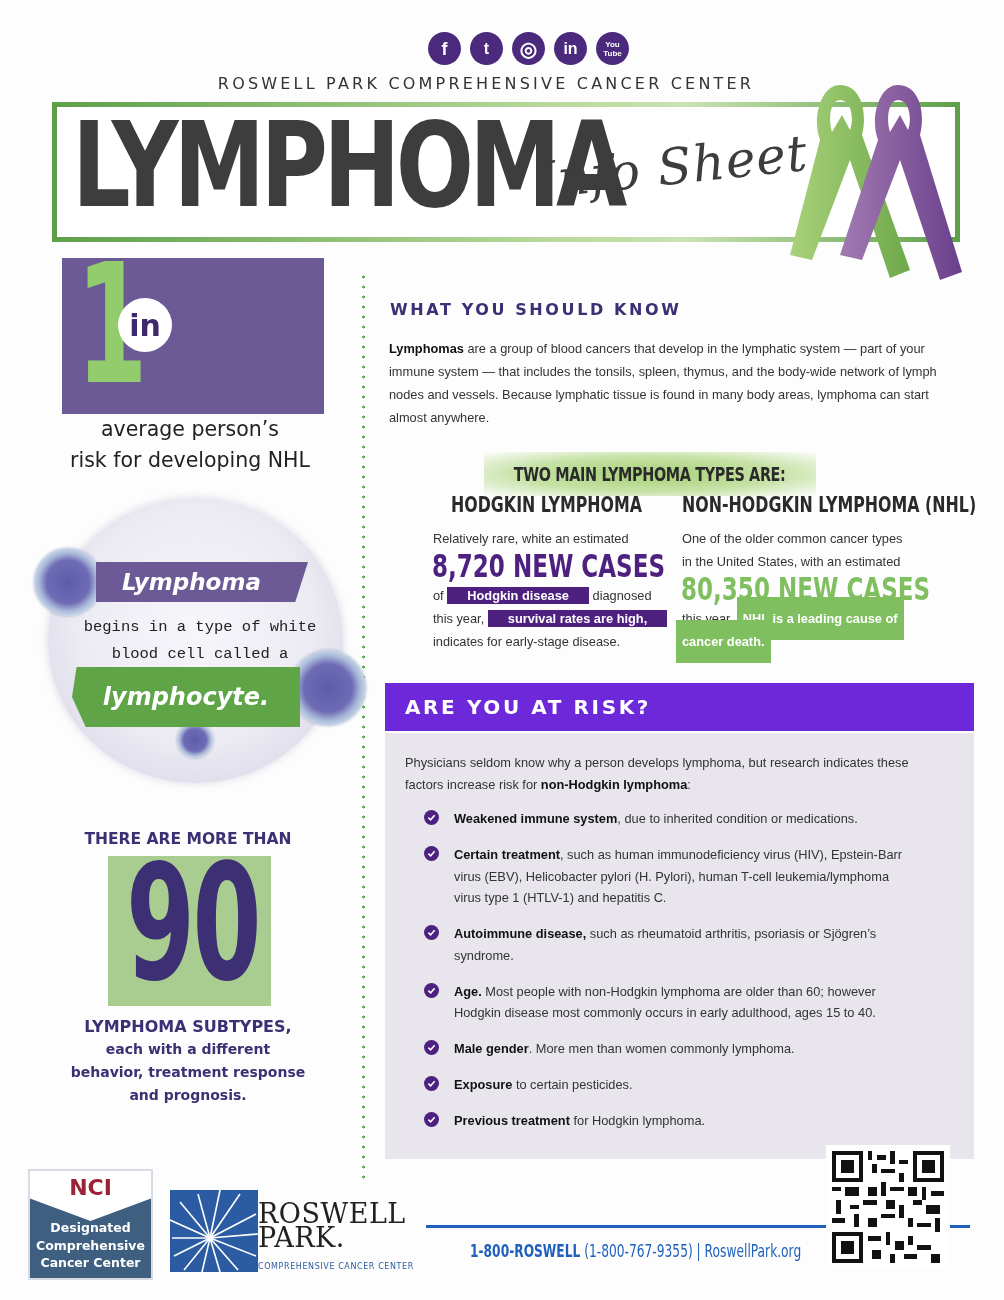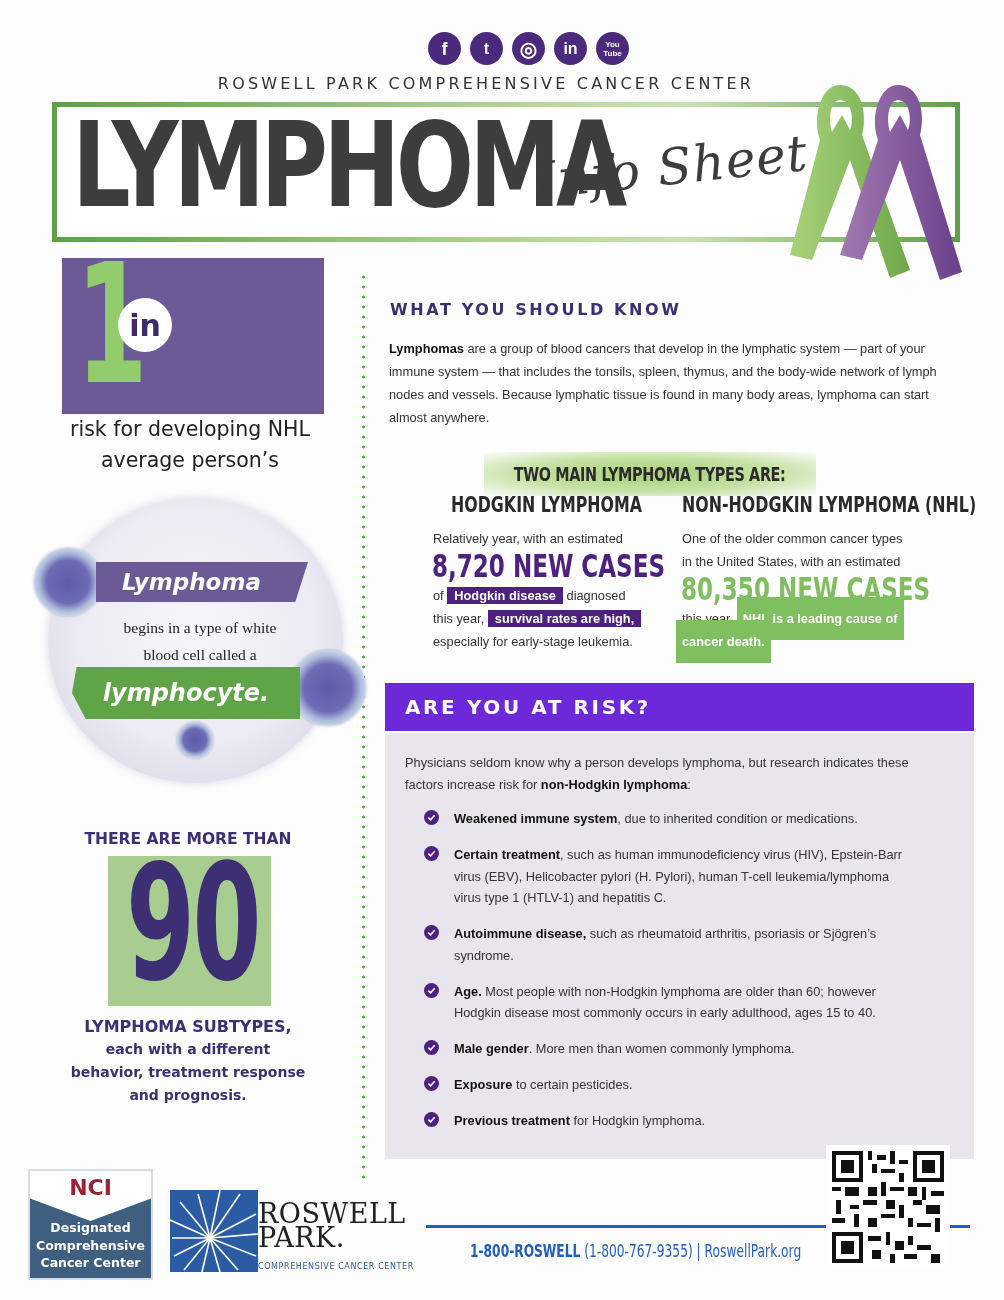--- a/index.html
+++ b/index.html
@@ -28,42 +28,42 @@
 .stat150{left:62px;top:258px;width:262px;height:156px;background:#6c5a96;overflow:hidden}
 .stat150 .num{position:absolute;left:14px;top:-16px;font-family:"DejaVu Sans",sans-serif;font-weight:bold;font-size:166px;color:#92cc6c;letter-spacing:-10px;transform:scaleX(0.62);transform-origin:left top;line-height:1}
 .stat150 .num .gap{display:inline-block;width:38px}
 .in-circle{left:118px;top:298px;width:54px;height:54px;border-radius:50%;background:#fff;color:#3e2a6a;font-weight:bold;font-size:30px;display:flex;align-items:center;justify-content:center;font-family:"DejaVu Sans",sans-serif}
 .stat150-cap{left:40px;top:414px;width:300px;text-align:center;font-family:"DejaVu Sans",sans-serif;font-size:20.5px;line-height:31px;color:#222}
 
 
 .cell-big{left:48px;top:498px;width:295px;height:285px;border-radius:50%;background:radial-gradient(circle at 50% 45%,#f7f6fb 0%,#ecebf3 55%,#d8d7e6 85%,#c9c9dc 100%);box-shadow:0 0 8px rgba(150,150,190,.35)}
 .cell-s{border-radius:50%;background:radial-gradient(circle,#5d5aa8 0%,#6f6cb6 45%,#a9b8d8 60%,#dde9f2 78%,#b5c8dc 100%);box-shadow:0 0 3px rgba(100,120,160,.6)}
 .band-purple{left:96px;top:562px;width:212px;height:40px;background:#6c5a96;clip-path:polygon(0 0,100% 0,94% 100%,0 100%);color:#fff;font-family:"DejaVu Sans",sans-serif;font-weight:bold;font-style:italic;font-size:23px;display:flex;align-items:center;padding-left:26px}
-.cell-text{left:80px;top:614px;width:240px;text-align:center;font-family:Liberation Serif, serif;font-size:15.5px;line-height:27px;color:#222}
-.band-green{left:72px;top:667px;width:228px;height:52px;background:#5fa548;clip-path:polygon(2% 0,100% 0,100% 100%,6% 100%,0 50%);color:#fff;font-family:"DejaVu Sans",sans-serif;font-weight:bold;font-style:italic;font-size:24px;display:flex;align-items:center;justify-content:center}
+.cell-text{left:80px;top:614px;width:240px;text-align:center;font-family:Liberation Mono, monospace;font-size:15.5px;line-height:27px;color:#222}
+.band-green{left:72px;top:667px;width:228px;height:60px;background:#5fa548;clip-path:polygon(2% 0,100% 0,100% 100%,6% 100%,0 50%);color:#fff;font-family:"DejaVu Sans",sans-serif;font-weight:bold;font-style:italic;font-size:24px;display:flex;align-items:center;justify-content:center}
 
 
 .more-than{left:60px;top:830px;width:256px;text-align:center;font-family:"DejaVu Sans",sans-serif;font-weight:bold;font-size:15.5px;color:#3d2f74}
 .box90{left:108px;top:856px;width:163px;height:150px;background:#a9cd90}
 .box90 .n{position:absolute;left:18px;top:-12px;font-family:"DejaVu Sans",sans-serif;font-weight:bold;font-size:160px;color:#3d2f74;transform:scaleX(0.62);transform-origin:left top;letter-spacing:-4px;line-height:1}
 .subtypes{left:60px;top:1016px;width:256px;text-align:center;font-family:"DejaVu Sans",sans-serif;font-weight:bold;color:#3d2f74}
 .subtypes .a{font-size:16px;line-height:22px}
 .subtypes .b{font-size:14px;line-height:23px}
 
 
 .h-know{left:390px;top:300px;font-family:"DejaVu Sans",sans-serif;font-weight:bold;font-size:16px;letter-spacing:2.6px;color:#3d2f74}
 .intro{left:389px;top:337px;width:575px;font-size:12.8px;line-height:23px;color:#333}
 .intro b{color:#111}
 .two-types{left:484px;top:452px;width:332px;height:44px;background:radial-gradient(ellipse at center,#a6d076 0%,#c6e2a6 55%,rgba(255,255,255,0) 100%);display:flex;align-items:center;justify-content:center}
 .two-types span{font-family:"DejaVu Sans",sans-serif;font-weight:bold;font-size:20px;color:#2a2a2a;transform:scaleX(0.72);white-space:nowrap;letter-spacing:-0.5px}
 
 .col-h{font-family:"DejaVu Sans",sans-serif;font-weight:bold;font-size:22px;color:#2a2a2a;transform:scaleX(0.72);transform-origin:left top;white-space:nowrap}
 .col-p{font-size:12.8px;line-height:23px;color:#333;position:absolute}
 .cases{font-family:"DejaVu Sans",sans-serif;font-weight:bold;font-size:32px;transform:scaleX(0.72);transform-origin:left top;white-space:nowrap;position:absolute;line-height:1}
-.hl-p{background:#4e2180;color:#fff;font-weight:bold;padding:1px 7px}
+.hl-p{background:#4e2180;color:#fff;font-weight:bold;padding:1px 20px}
 .hl-g{background:#7fbf5f;color:#fff;font-weight:bold;padding:14px 6px}
 
 
 .risk-head{left:385px;top:683px;width:589px;height:48px;background:#6d28d9;color:#fff;font-family:"DejaVu Sans",sans-serif;font-weight:bold;font-size:20px;letter-spacing:2.6px;display:flex;align-items:center;padding-left:20px}
 .risk-body{left:385px;top:733px;width:589px;height:426px;background:#e8e6ec}
 .risk-intro{left:405px;top:752px;width:540px;font-size:12.8px;line-height:22px;color:#333}
 .risk-intro b{color:#111}
 .risk-list{left:424px;top:808px;width:480px;list-style:none}
 .risk-list li{position:relative;padding-left:30px;font-size:12.8px;line-height:21.5px;color:#333;margin-bottom:14.5px}
 .risk-list li b{color:#111}
@@ -118,22 +118,22 @@
   <path d="M108 5 C88 5 80 40 88 60 L50 175 L72 180 L110 80 L150 200 L172 192 L130 55 C136 30 128 5 108 5 Z M108 20 C120 20 122 40 118 50 L110 35 L100 52 C96 40 98 20 108 20 Z" fill="url(#pG)"></path>
 </svg>
 
 <div class="abs divider"></div>
 
 <div class="abs stat150">
   <div class="num"><span>1</span><span class="gap"></span><span>50</span></div>
 </div>
 <div class="abs in-circle">in</div>
 <div class="abs stat150-cap">
+  <div>average person’s</div>
   <div>risk for developing NHL</div>
-  <div>average person’s</div>
 </div>
 
 <div class="abs cell-big"></div>
 <div class="abs cell-s" style="left:34px;top:548px;width:68px;height:68px"></div>
 <div class="abs cell-s" style="left:290px;top:650px;width:76px;height:76px"></div>
 <div class="abs cell-s" style="left:177px;top:722px;width:36px;height:36px"></div>
 <div class="abs band-purple">Lymphoma</div>
 <div class="abs cell-text">
   <div>begins in a type of white</div>
   <div>blood cell called a</div>
@@ -151,25 +151,25 @@
   <div class="b">and prognosis.</div>
 </div>
 
 <div class="abs h-know">WHAT YOU SHOULD KNOW</div>
 <p class="abs intro"><b>Lymphomas</b><span> are a group of blood cancers that develop in the lymphatic system — part of your immune system — that includes the tonsils, spleen, thymus, and the body-wide network of lymph nodes and vessels. Because lymphatic tissue is found in many body areas, lymphoma can start almost anywhere.</span></p>
 <div class="abs two-types">
     <span>TWO MAIN LYMPHOMA TYPES ARE:</span>
   </div>
 
 <div class="abs col-h" style="left:451px;top:492px">HODGKIN LYMPHOMA</div>
-<div class="col-p" style="left:433px;top:527px">Relatively year, with an estimated</div>
+<div class="col-p" style="left:433px;top:527px">Relatively rare, white an estimated</div>
 <div class="cases" style="left:432px;top:550px;color:#4e2180">8,720 NEW CASES</div>
 <div class="col-p" style="left:433px;top:584px"><span>of</span> <span class="hl-p">Hodgkin disease</span> <span>diagnosed</span></div>
 <div class="col-p" style="left:433px;top:607px"><span>this year,</span> <span class="hl-p">survival rates are high,</span></div>
-<div class="col-p" style="left:433px;top:630px">especially for early-stage leukemia.</div>
+<div class="col-p" style="left:433px;top:630px">indicates for early-stage disease.</div>
 
 <div class="abs col-h" style="left:682px;top:492px">NON-HODGKIN LYMPHOMA (NHL)</div>
 <div class="col-p" style="left:682px;top:527px">One of the older common cancer types</div>
 <div class="col-p" style="left:682px;top:550px">in the United States, with an estimated</div>
 <div class="cases" style="left:681px;top:573px;color:#7fbf5f">80,350 NEW CASES</div>
 <div class="col-p" style="left:682px;top:607px"><span>this year,</span> <span class="hl-g">NHL is a leading cause of</span></div>
 <div class="col-p" style="left:676px;top:630px"><span class="hl-g">cancer death.</span></div>
 
 <div class="abs risk-head">ARE YOU AT RISK?</div>
 <div class="abs risk-body"></div>

